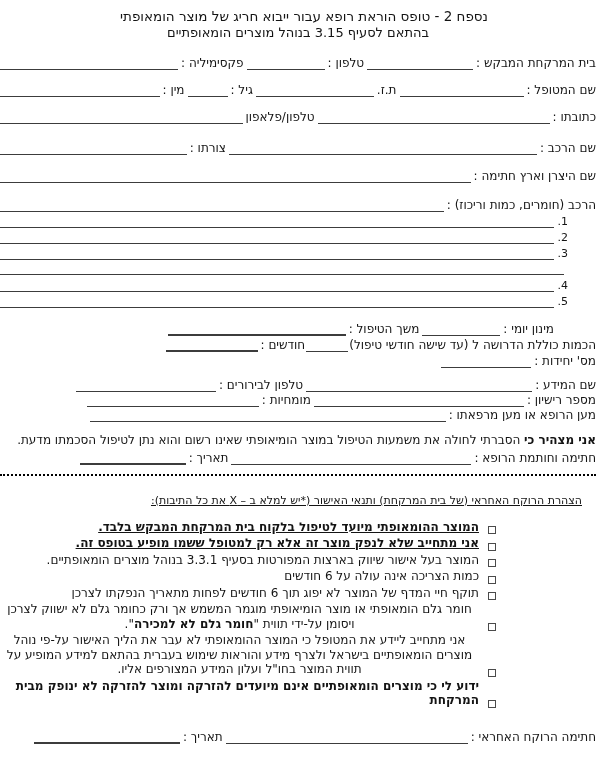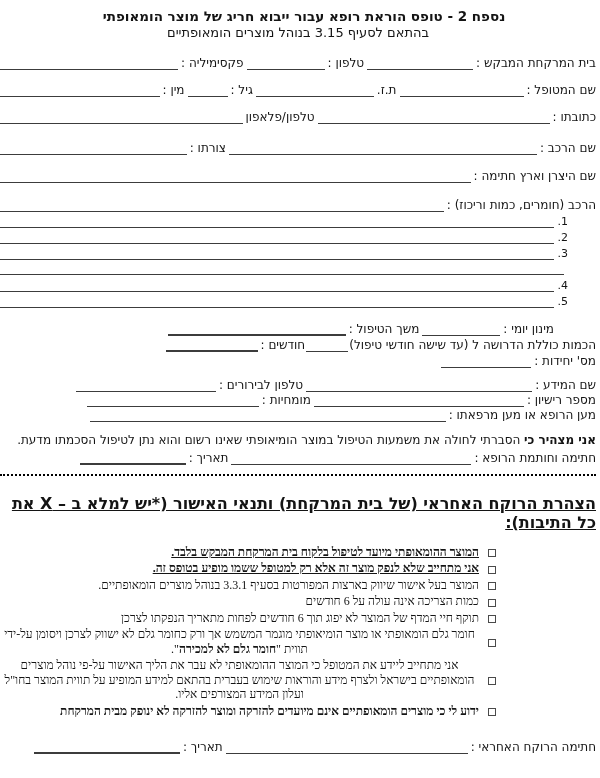--- a/index.html
+++ b/index.html
@@ -4,35 +4,35 @@
 <style>
   * { box-sizing: border-box; }
   html,body { margin:0; padding:0; }
   body {
     width:600px; height:778px; overflow:hidden;
     background:#ffffff; color:#141414;
     font-family:"DejaVu Sans", sans-serif;
     font-size:12px; direction:rtl;
   }
   .page { padding:6px 4px 0 0; }
-  .title { text-align:center; font-weight:700; font-size:13.5px; margin:2px 0 1px 0;padding-left:12px; }
+  .title { text-align:center; font-weight:400; font-size:13.5px; margin:2px 0 1px 0;padding-left:12px; }
   .subtitle { text-align:center; font-size:13px; margin:0 0 16px 0; }
   .row { display:flex; align-items:flex-end; }
   .lbl { white-space:nowrap; }
   .fill { border-bottom:1.3px solid #3c3c3c; height:12px; margin:0 3px; }
   .fill.grow { flex:1 1 auto; margin-left:0; }
   .fill.thick { border-bottom-width:2px; }
   .num { white-space:nowrap; font-size:11px; }
   .comp-row { display:flex; align-items:flex-end; margin:0 28px 3px 0; }
   .comp-row .fill { flex:1 1 auto; margin:0 4px 0 0; height:12px; }
   .decl { margin:11px 0 0 0; line-height:1.3; text-align:right; }
   .dotted { border-top:2.5px dotted #000; height:0; margin:9px 0 0 0; }
-  .sec-head { margin:18px 0 0 0; font-weight:700; font-size:16px; text-decoration:underline; }
+  .sec-head { margin:18px 14px 0 0; font-weight:400; font-size:11px; text-decoration:underline; }
   .cb-list { margin:13px 54px 0 0; padding:0; list-style:none; }
-  .cb-item { display:flex; align-items:center; margin:0 46px 2px 0; line-height:14.5px;font-family:Liberation Serif, serif; }
+  .cb-item { display:flex; align-items:flex-end; margin:0 46px 2px 0; line-height:14.5px; }
   .cb-item .txt { text-align:right; }
   .cb-item.center-wrap .txt { text-align:center; }
   .cb { width:8px; height:8px; border:1.1px solid #4a4a4a; flex:0 0 auto; margin:3px 0 0 9px; background:#fff; }
   .bold { font-weight:700; }
   .bold-underline { font-weight:700; text-decoration:underline; }
   .mb13{margin-bottom:13px}.mb14{margin-bottom:14px}.mb15{margin-bottom:15px}
   .mb17{margin-bottom:17px}.mb3{margin-bottom:3px}.mb2{margin-bottom:2px}.mb1{margin-bottom:1px}
   .mt14{margin-top:14px}.mt10{margin-top:10px}.mt2{margin-top:2px}.mt22{margin-top:22px}
 </style>
 </head>

